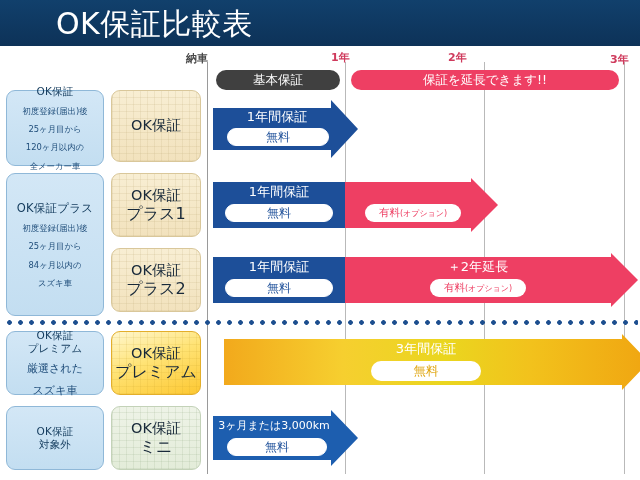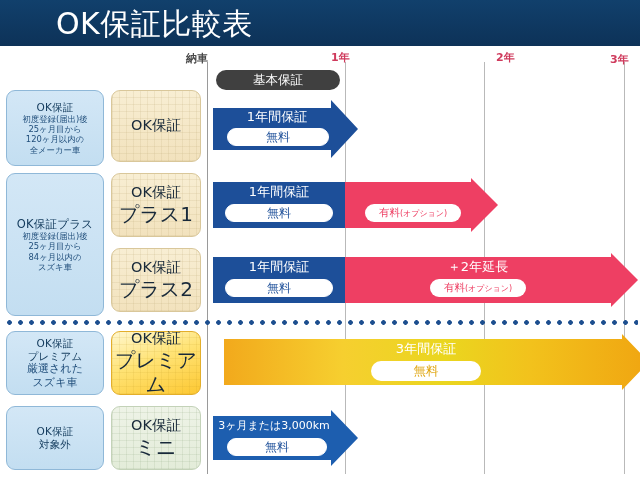--- a/index.html
+++ b/index.html
@@ -84,39 +84,39 @@
   .cat-title {
     font-size: 10.5px;
     color: #123a5c;
     font-weight: 400;
     letter-spacing: 0.2px;
   }
   .cat-title.big { font-size: 11.5px; }
   .cat-sub {
     font-size: 8.4px;
     color: #1f4d7a;
-    margin-top: 0;
+    margin-top: 8px;
   }
   .cat-sub.tiny { font-size: 11px; }
 
   
   .plan-box {
     position: absolute;
     box-sizing: border-box;
     border-radius: 9px;
     display: flex;
     flex-direction: column;
     align-items: center;
     justify-content: center;
     text-align: center;
     line-height: 1.2;
     font-size: 14.5px;
     color: #18293a;
   }
-  .plan-box .l2 { font-size: 20px; }
+  .plan-box .l2 { font-size: 16px; }
 
   .plan-cream {
     border: 1px solid #d9c79a;
     background:
       repeating-linear-gradient(0deg, rgba(190,170,120,.18) 0 1px, rgba(0,0,0,0) 1px 7px),
       repeating-linear-gradient(90deg, rgba(190,170,120,.18) 0 1px, rgba(0,0,0,0) 1px 7px),
       linear-gradient(180deg,#f8eed3 0%,#f2e2bd 100%);
   }
   .plan-gold {
     border: 1px solid #e3ae2a;
@@ -192,24 +192,25 @@
     <div class="header-title">OK保証比較表</div>
   </div>
 
   <div class="gridline axis-main" style="left:207px; top:62px; height:412px;"></div>
   <div class="gridline" style="left:345px; top:62px; height:412px;"></div>
   <div class="gridline" style="left:484px; top:62px; height:412px;"></div>
   <div class="gridline" style="left:624px; top:62px; height:412px;"></div>
 
   <div class="axis-label delivery" style="left:186px; top:51px;">納車</div>
   <div class="axis-label yr" style="left:331px; top:50px;">1年</div>
-  <div class="axis-label yr" style="left:496px; top:50px;">2年</div>
+  <div class="axis-label yr" style="left:448px; top:50px;">2年</div>
   <div class="axis-label yr" style="left:610px; top:52px;">3年</div>
 
   <div class="pill pill-navy" style="left:216px; top:70px; width:124px; height:20px;">基本保証</div>
+  <div class="pill pill-pink" style="left:351px; top:70px; width:268px; height:20px;">保証を延長できます!!</div>
 
   <div class="cat-box" style="left:6px; top:90px; width:98px; height:76px;">
     <div class="cat-title">OK保証</div>
     <div class="cat-sub">初度登録(届出)後</div>
     <div class="cat-sub">25ヶ月目から</div>
     <div class="cat-sub">120ヶ月以内の</div>
     <div class="cat-sub">全メーカー車</div>
   </div>
 
   <div class="cat-box" style="left:6px; top:173px; width:98px; height:143px;">

